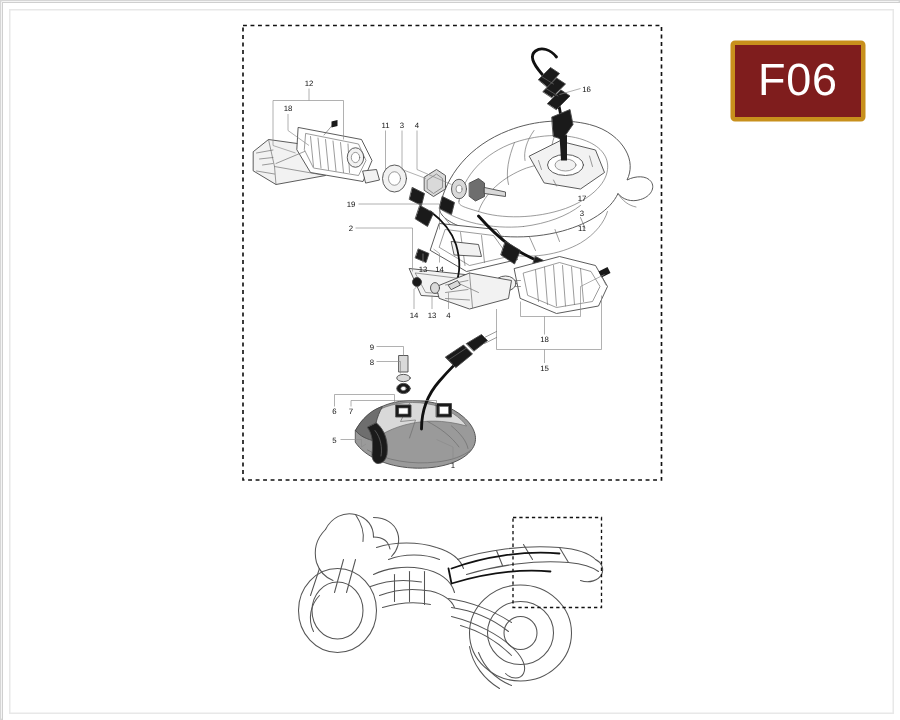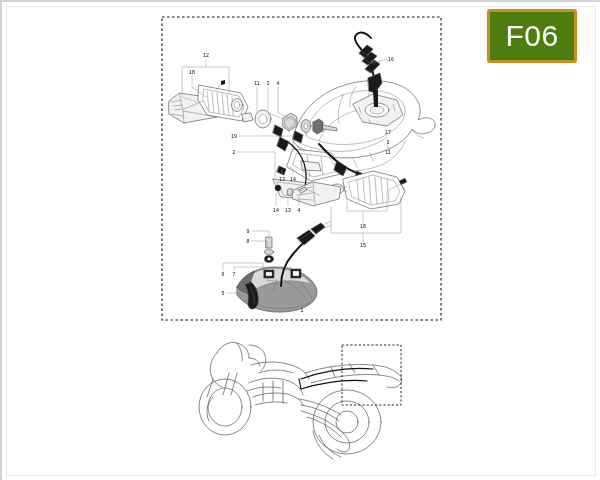--- a/index.html
+++ b/index.html
@@ -16,23 +16,23 @@
     outline:3px solid #fdfdfd;
     outline-offset:-4px;
   }
   #frame-shadow{
     position:absolute;left:0;top:0;width:600px;height:480px;
     box-shadow:inset 0 0 0 1px #cfcfcf, inset 0 0 0 5px #ffffff, inset 0 0 0 6px #e8e8e8;
     pointer-events:none;
   }
   
   #badge{
-    position:absolute;right:22px;top:8px;
+    position:absolute;right:22px;top:26px;
     width:84px;height:48px;
-    background:#4d7c0f;
+    background:#7f1d1d;
     border:3px solid #c8901c;
     border-radius:3px;
     display:flex;align-items:center;justify-content:center;
     color:#ffffff;
     font-size:30px;
     letter-spacing:0.5px;
     line-height:1;
   }
   
   #stage{position:absolute;left:0;top:0;width:600px;height:480px;}

